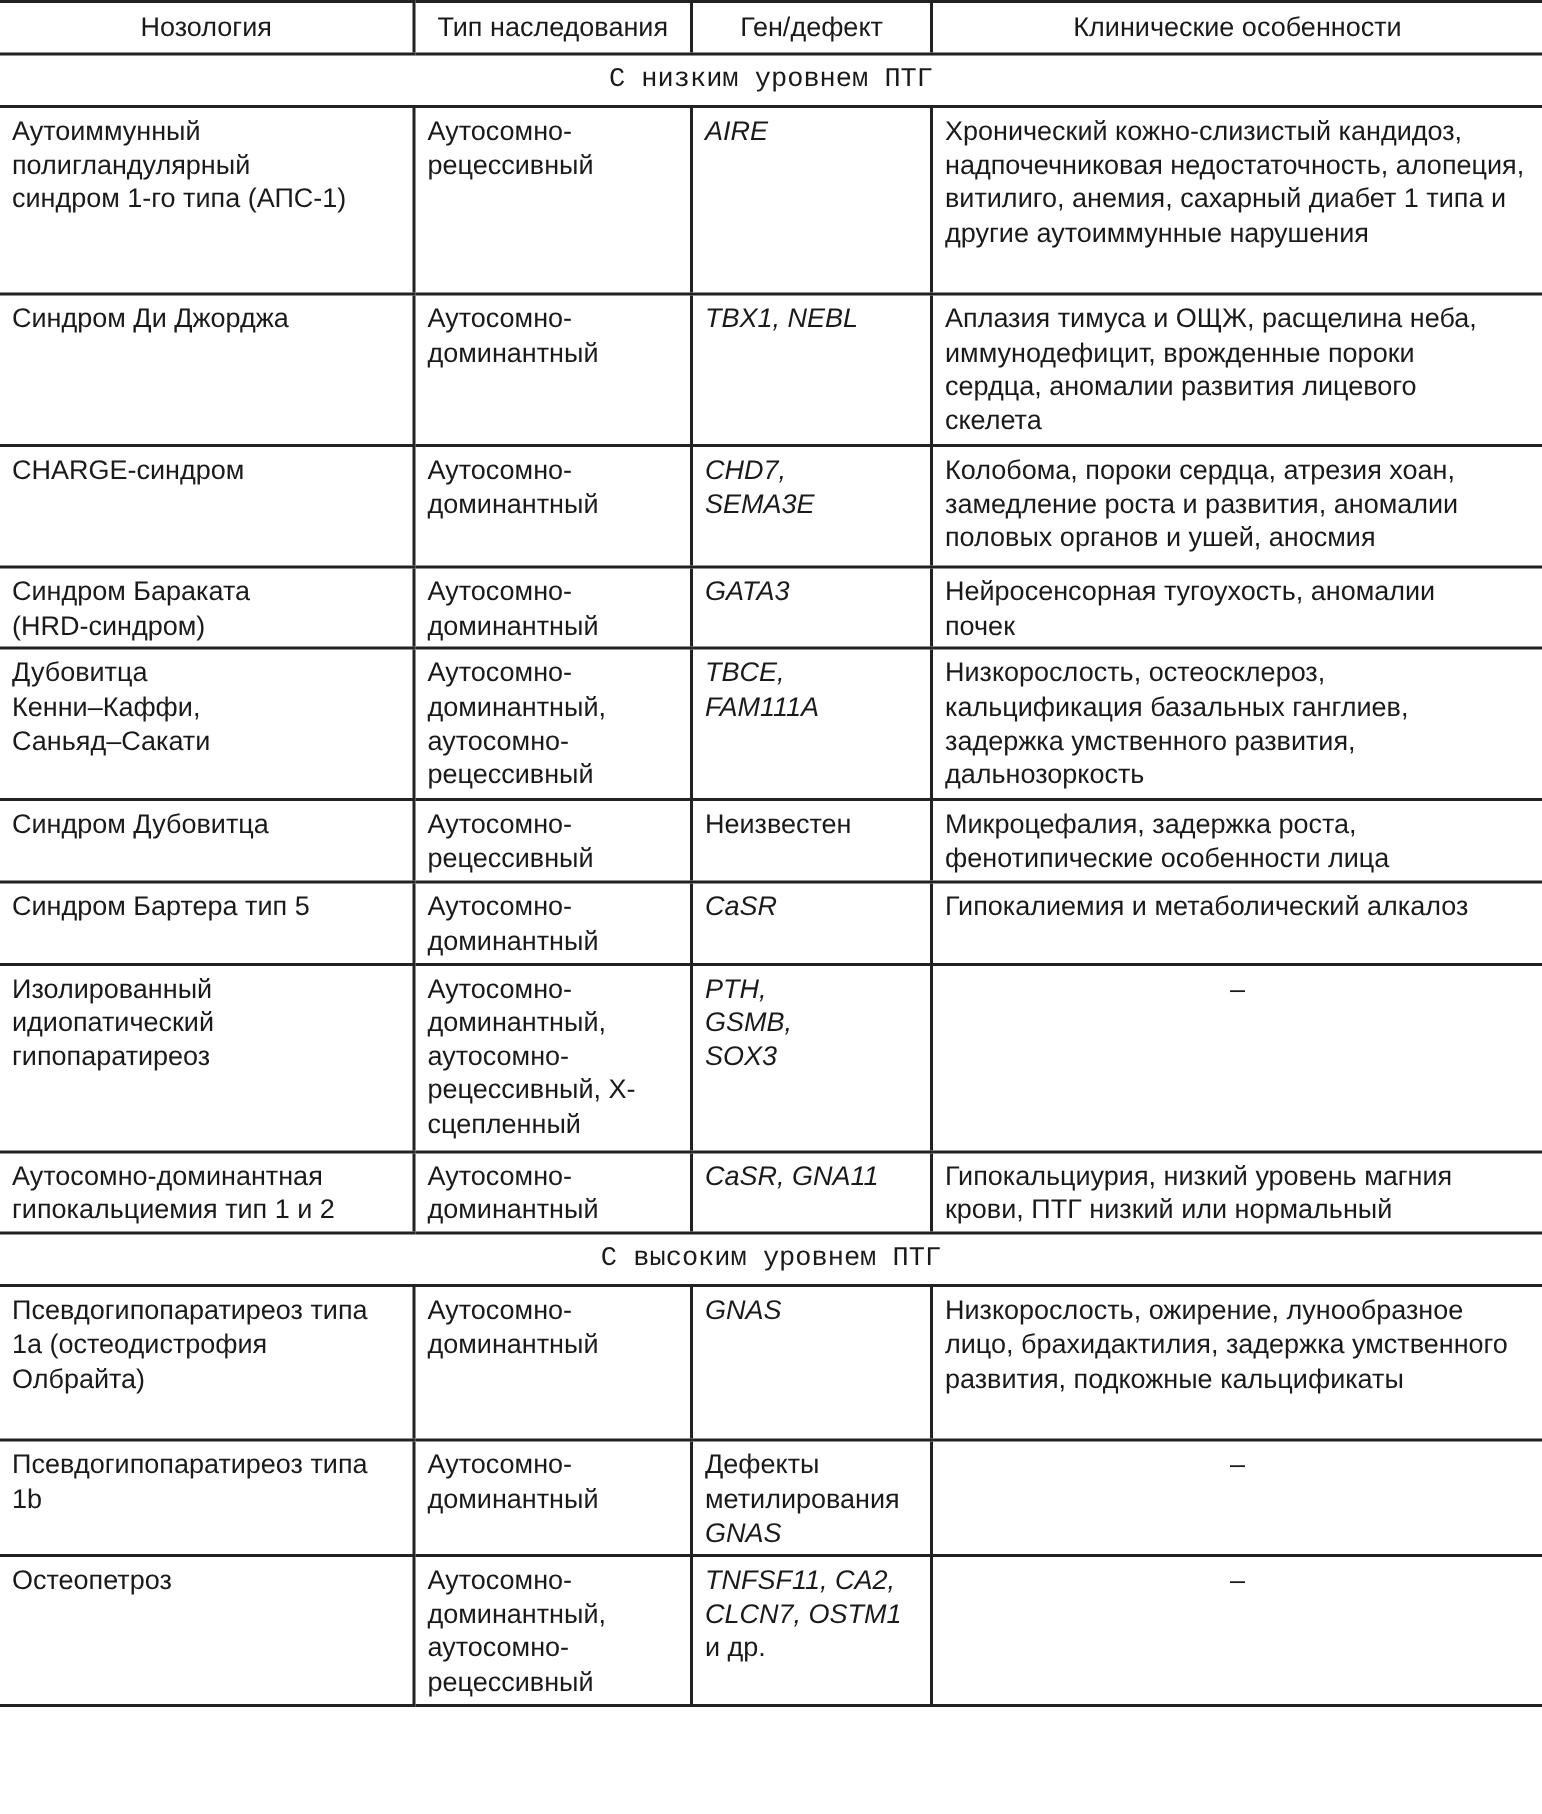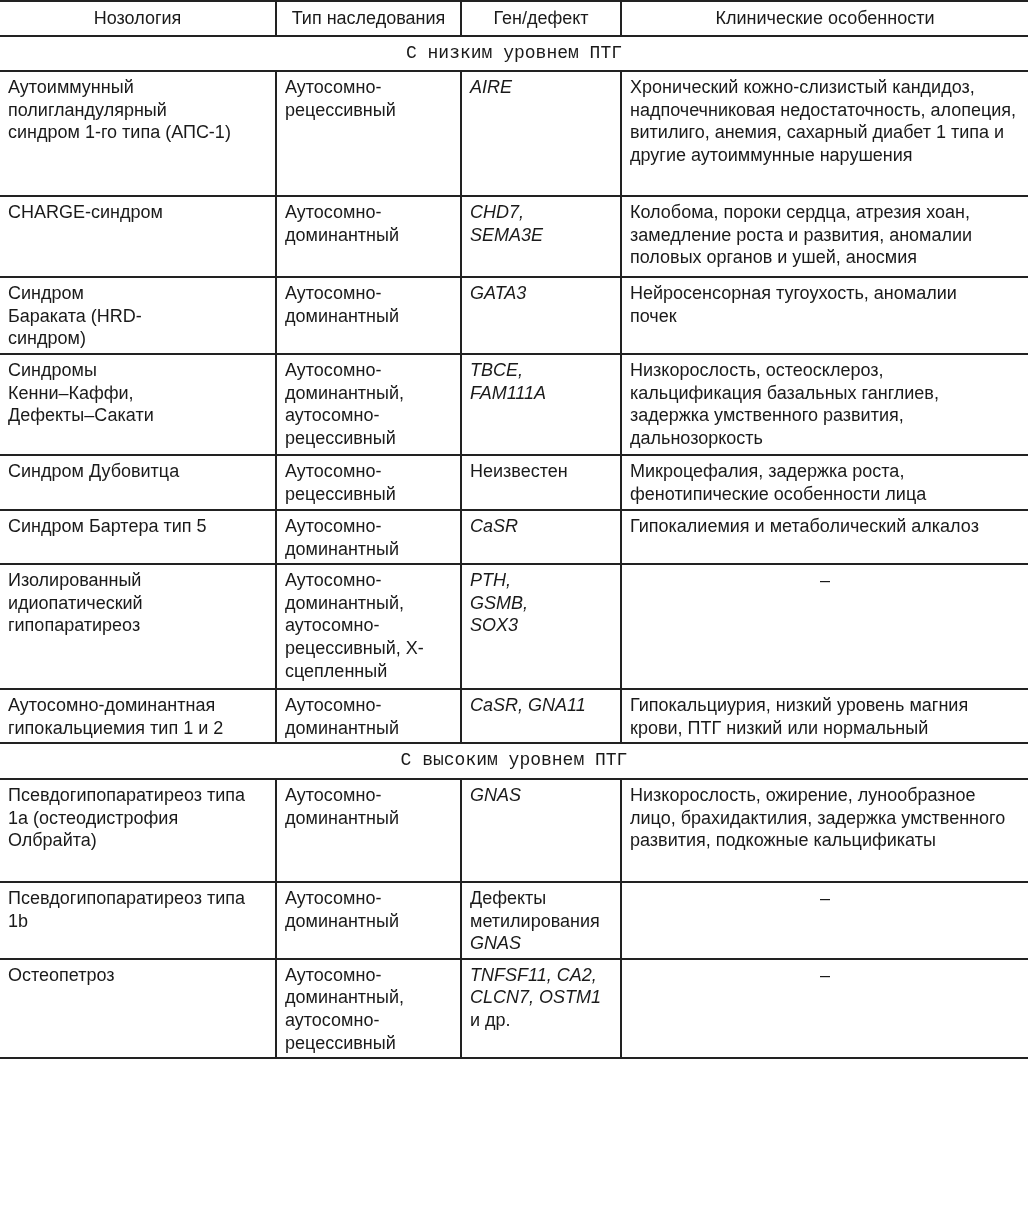--- a/index.html
+++ b/index.html
@@ -65,37 +65,43 @@
       <td colspan="4">С низким уровнем ПТГ</td>
     </tr>
 
     <tr style="height:125px">
       <td style="padding-right:44px">Аутоиммунный полигландулярный синдром 1-го типа (АПС-1)</td>
       <td style="padding-right:40px">Аутосомно-рецессивный</td>
       <td><span class="gene">AIRE</span></td>
       <td>Хронический кожно-слизистый кандидоз, надпочечниковая недостаточность, алопеция, витилиго, анемия, сахарный диабет 1 типа и другие аутоиммунные нарушения</td>
     </tr>
 
+    <tr style="height:101px">
+      <td>Синдром Ди Джорджа</td>
+      <td style="padding-right:40px">Аутосомно-доминантный</td>
+      <td><span class="gene">TBX1, NEBL</span></td>
+      <td style="padding-right:30px">Аплазия тимуса и ОЩЖ, расщелина неба, иммунодефицит, врожденные пороки сердца, аномалии развития лицевого скелета</td>
+    </tr>
 
     <tr style="height:81px">
       <td>CHARGE-синдром</td>
       <td style="padding-right:40px">Аутосомно-доминантный</td>
       <td style="padding-right:40px"><span class="gene">CHD7, SEMA3E</span></td>
       <td>Колобома, пороки сердца, атрезия хоан, замедление роста и развития, аномалии половых органов и ушей, аносмия</td>
     </tr>
 
     <tr style="height:52px">
-      <td style="padding-right:113px">Синдром Бараката (HRD-синдром)</td>
+      <td style="padding-right:90px">Синдром Бараката (HRD-синдром)</td>
       <td style="padding-right:40px">Аутосомно-доминантный</td>
       <td><span class="gene">GATA3</span></td>
       <td style="padding-right:30px">Нейросенсорная тугоухость, аномалии почек</td>
     </tr>
 
     <tr style="height:101px">
-      <td style="padding-right:120px">Синдромы Кенни–Каффи, Дефекты–Сакати</td>
+      <td style="padding-right:120px">Дубовитца Кенни–Каффи, Саньяд–Сакати</td>
       <td style="padding-right:40px">Аутосомно-доминантный, аутосомно-рецессивный</td>
       <td style="padding-right:40px"><span class="gene">TBCE, FAM111A</span></td>
       <td style="padding-right:40px">Низкорослость, остеосклероз, кальцификация базальных ганглиев, задержка умственного развития, дальнозоркость</td>
     </tr>
 
     <tr style="height:55px">
       <td>Синдром Дубовитца</td>
       <td style="padding-right:40px">Аутосомно-рецессивный</td>
       <td><span>Неизвестен</span></td>
       <td style="padding-right:60px">Микроцефалия, задержка роста, фенотипические особенности лица</td>

